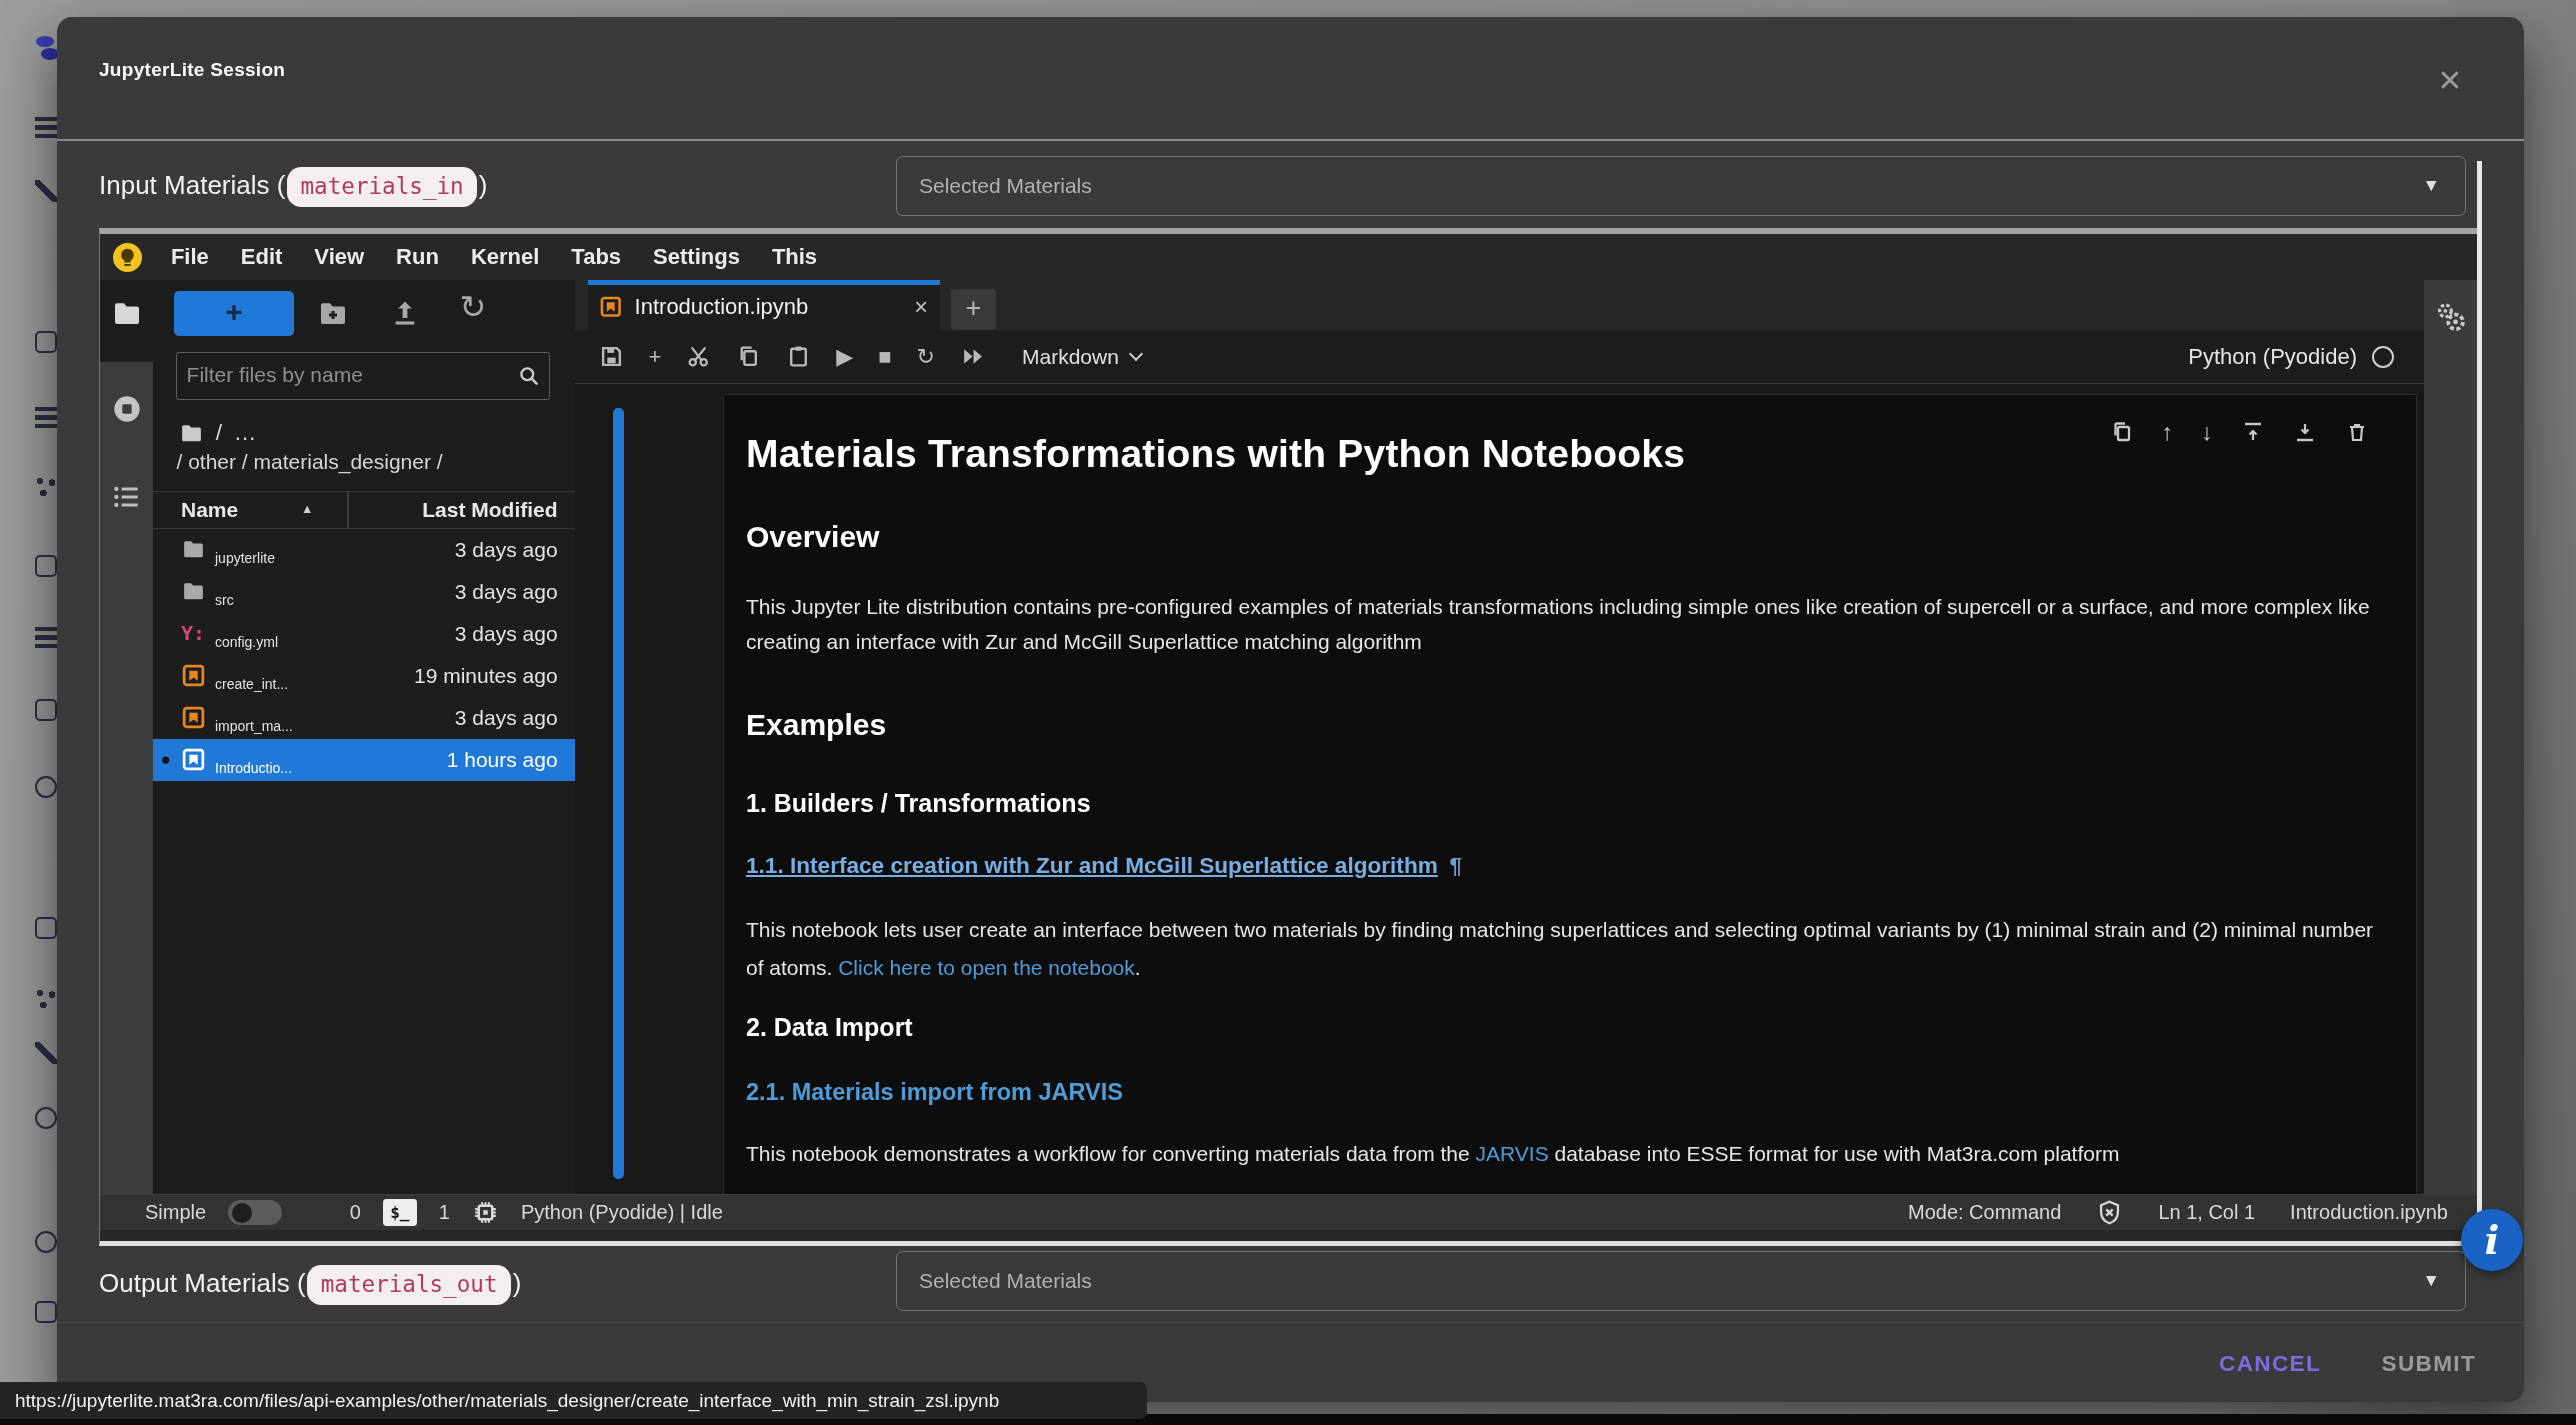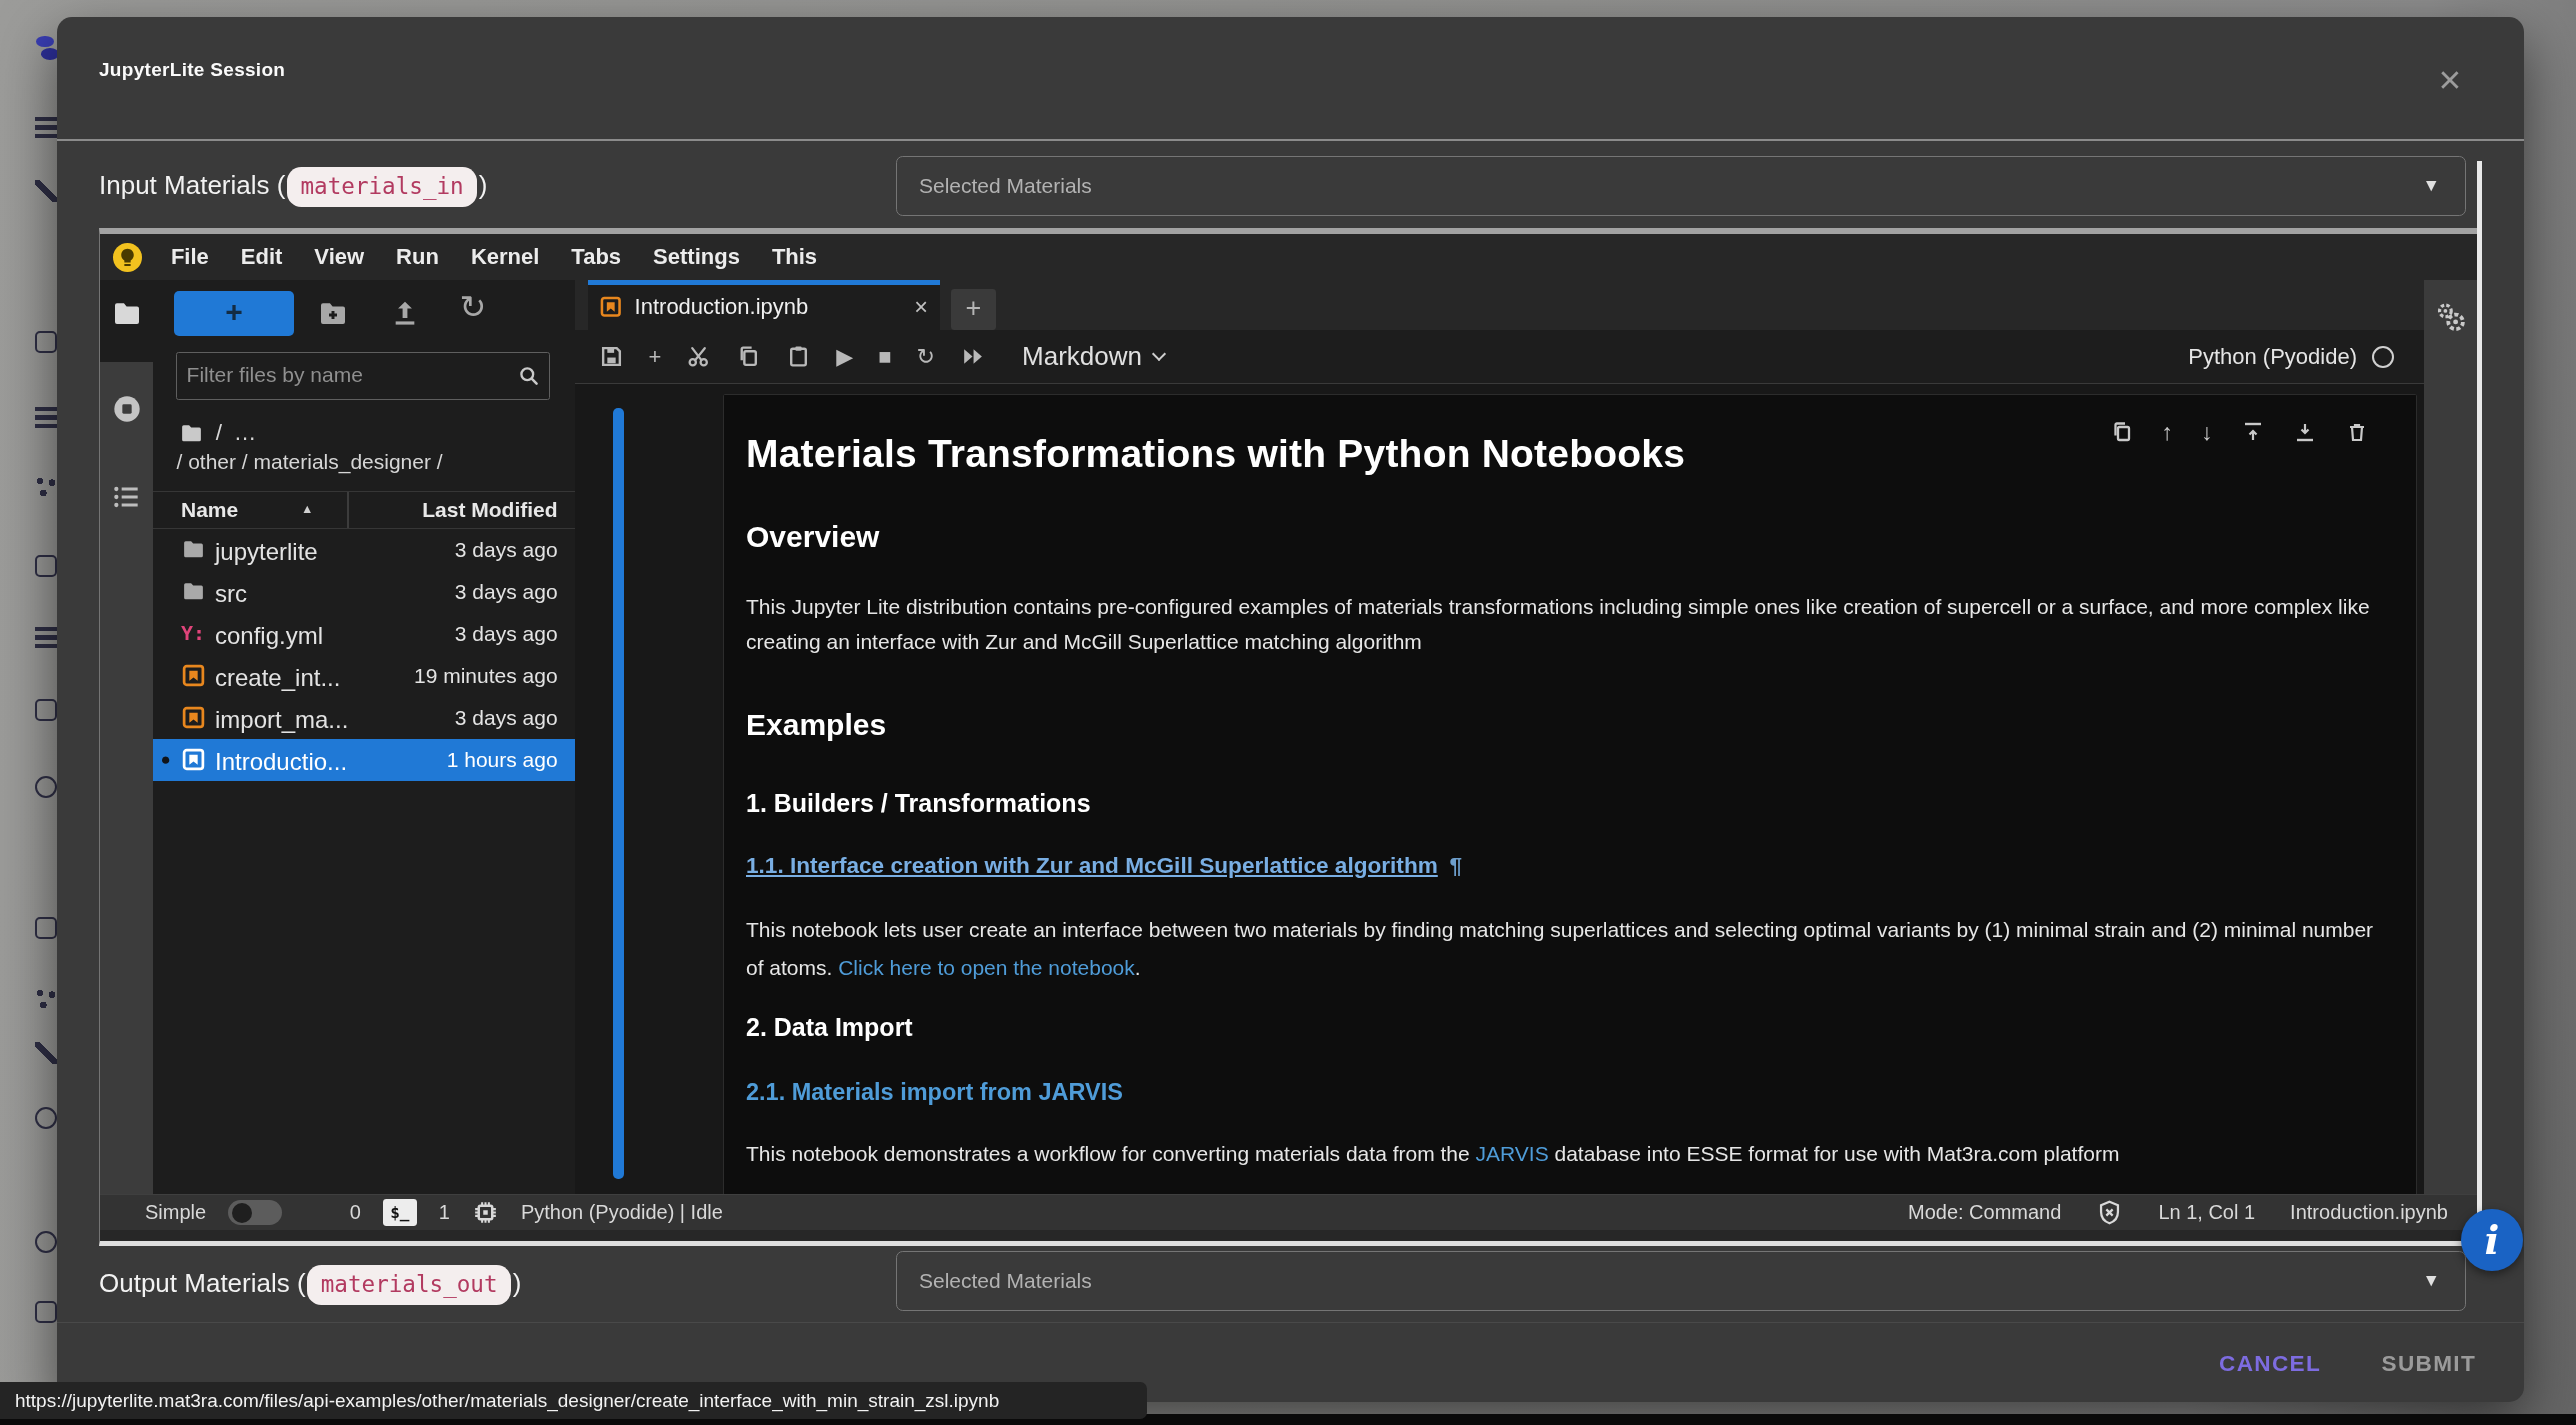--- a/index.html
+++ b/index.html
@@ -74,21 +74,21 @@
   .fb-crumb1 .crumb-folder{width:25px;height:25px;color:#c9c9c9;cursor:pointer;}
   .fb-crumb2{position:absolute;left:23.5px;top:170px;font-size:21px;color:#d6d6d6;cursor:pointer;}
   .fb-header{position:absolute;left:0;top:211px;width:100%;height:38px;border-top:1.7px solid #363636;border-bottom:1.7px solid #363636;}
   .fb-header .h-name{position:absolute;left:28px;top:0;line-height:35px;font-size:21px;font-weight:bold;color:#e8e8e8;}
   .fb-header .h-sort{position:absolute;left:148px;top:0;line-height:35px;font-size:12.6px;color:#cfcfcf;}
   .fb-header .h-div{position:absolute;left:194px;top:0;width:1.7px;height:100%;background:#3c3c3c;}
   .fb-header .h-mod{position:absolute;right:18.4px;top:0;line-height:35px;font-size:21px;font-weight:bold;color:#e8e8e8;}
   .fb-rows{position:absolute;left:0;top:249px;width:100%;}
   .fb-row{position:relative;height:42px;cursor:pointer;}
   .fb-row .f-ic{position:absolute;left:28px;top:8.4px;width:25px;height:25px;}
-  .fb-row .f-name{position:absolute;left:62px;top:2px;line-height:42px;font-size:24px;color:#e3e3e3;white-space:nowrap;}
+  .fb-row .f-name{position:absolute;left:62px;top:8px;line-height:42px;font-size:14px;color:#e3e3e3;white-space:nowrap;}
   .fb-row .f-mod{position:absolute;right:18.4px;top:0;line-height:42px;font-size:21px;color:#e3e3e3;}
   .f-ic.folder{color:#a9a9a9;} .f-ic.nb{color:#e8871e;}
   .f-ic.yaml{font-size:20px;font-weight:bold;color:#e0447a;line-height:25px;font-family:"DejaVu Sans Mono",monospace;}
   .fb-row.selected{background:#2079d6;}
   .fb-row.selected .f-name,.fb-row.selected .f-mod{color:#ffffff;}
   .fb-row.selected .f-ic.nb{color:#ffffff;}
   .fb-row .run-dot{position:absolute;left:7.5px;top:0;line-height:42px;font-size:17px;color:#10141a;}
 
   
   .jp-notebook{position:absolute;left:475px;top:0;width:1849px;height:100%;background:#272727;}
@@ -96,21 +96,21 @@
   .nb-tab{position:absolute;left:12.6px;top:0;width:352px;height:50px;background:#1d1d1d;border-top:5px solid #2079d6;cursor:pointer;}
   .nb-tab .t-ic{position:absolute;left:11.7px;top:10px;width:23.5px;height:23.5px;color:#e8871e;}
   .nb-tab .t-title{position:absolute;left:47px;top:0;line-height:44px;font-size:22px;color:#f0f0f0;}
   .nb-tab .t-close{position:absolute;right:11.7px;top:0;line-height:44px;font-size:23.5px;color:#c0c0c0;}
   .nb-plustab{position:absolute;left:376px;top:9.2px;width:45px;height:41px;background:#3a3a3a;border-radius:3.4px;
     color:#b5b5b5;font-size:27px;line-height:39px;text-align:center;cursor:pointer;}
   .nb-toolbar{position:absolute;left:0;top:50px;width:100%;height:54px;background:#1d1d1d;border-bottom:1.7px solid #3a3a3a;
     display:flex;align-items:center;}
   .tb-ic{width:25px;height:25px;color:#b9b9b9;margin-left:25px;flex:none;cursor:pointer;}
   .tb-glyph{color:#b9b9b9;font-size:22px;margin-left:25px;cursor:pointer;line-height:25px;flex:none;}
-  .tb-md{margin-left:37px;color:#e0e0e0;font-size:26px;cursor:pointer;display:flex;align-items:center;gap:11.7px;}
+  .tb-md{margin-left:37px;color:#e0e0e0;font-size:21px;cursor:pointer;display:flex;align-items:center;gap:11.7px;}
   .chev{width:10px;height:10px;border-right:2.5px solid #cfcfcf;border-bottom:2.5px solid #cfcfcf;transform:rotate(45deg);margin-top:-5px;}
   .tb-right{margin-left:auto;margin-right:30px;display:flex;align-items:center;gap:15px;}
   .tb-kernel{color:#e5e5e5;font-size:22px;cursor:pointer;}
   .kernel-circle{width:22px;height:22px;border:2.5px solid #d0d0d0;border-radius:50%;}
 
   .nb-content{position:absolute;left:0;top:104px;width:100%;height:810px;background:#181818;overflow:hidden;}
   .cell-bar{position:absolute;left:38px;top:23.5px;width:11px;height:771px;background:#2079d6;border-radius:5px;cursor:pointer;}
   .cell{position:absolute;left:148px;top:10px;width:1694px;height:1090px;background:#0d0d0d;border:1.7px solid #2c2c2c;
     border-radius:1.7px;padding:0 22px;}
   .cell-toolbar{position:absolute;right:47px;top:25px;display:flex;gap:28px;}

